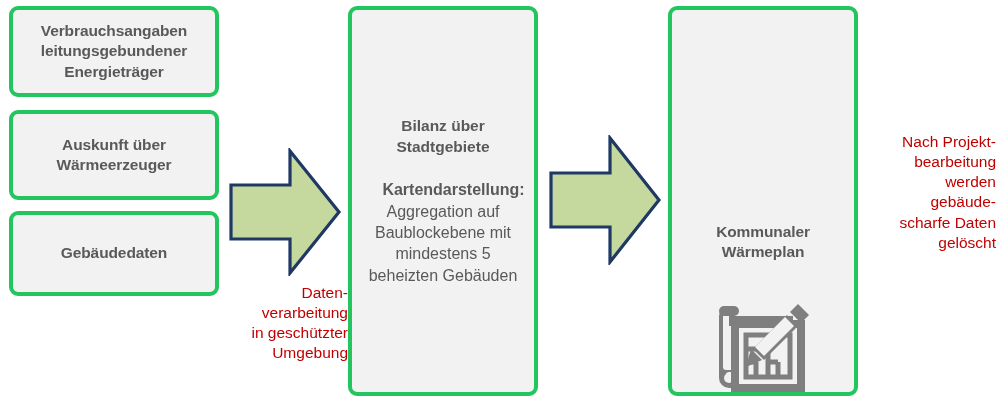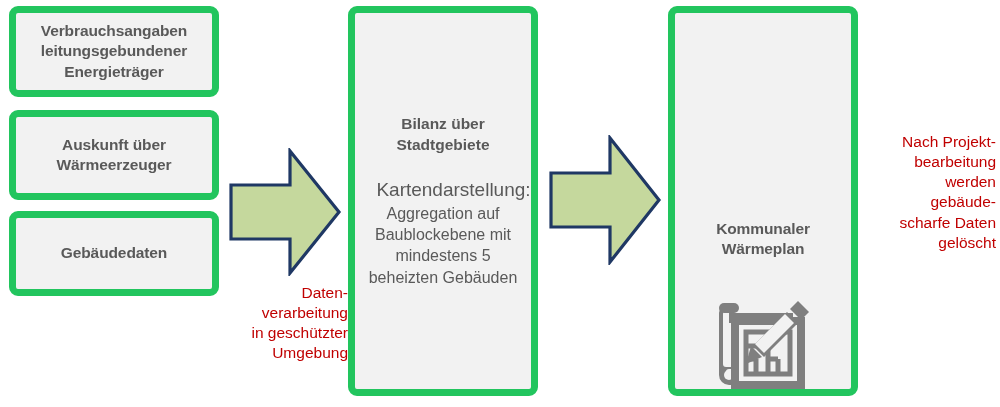--- a/index.html
+++ b/index.html
@@ -14,21 +14,21 @@
     position: relative;
     width: 1000px;
     height: 407px;
     background: #ffffff;
   }
 
   
   .pbox {
     position: absolute;
     background: #f2f2f2;
-    border: 7px solid #22c55e;
+    border: 4px solid #22c55e;
     border-radius: 9px;
     display: flex;
     flex-direction: column;
     align-items: center;
     justify-content: center;
     text-align: center;
     color: #595959;
   }
   .pbox .line {
     font-weight: bold;
@@ -48,22 +48,22 @@
     left: 348px; top: 6px; width: 190px; height: 390px;
     justify-content: center;
     padding: 0 6px;
   }
   #box-bilanz .head {
     font-weight: bold;
     font-size: 15.5px;
     line-height: 1.33;
   }
   #box-bilanz .sub-head {
-    font-weight: normal;
-    font-size: 19px;
+    font-weight: bold;
+    font-size: 16px;
     line-height: 1.33;
     margin-top: 22px;
     margin-left: 21px;
   }
   #box-bilanz .body {
     font-weight: normal;
     font-size: 16px;
     line-height: 1.33;
   }
 

